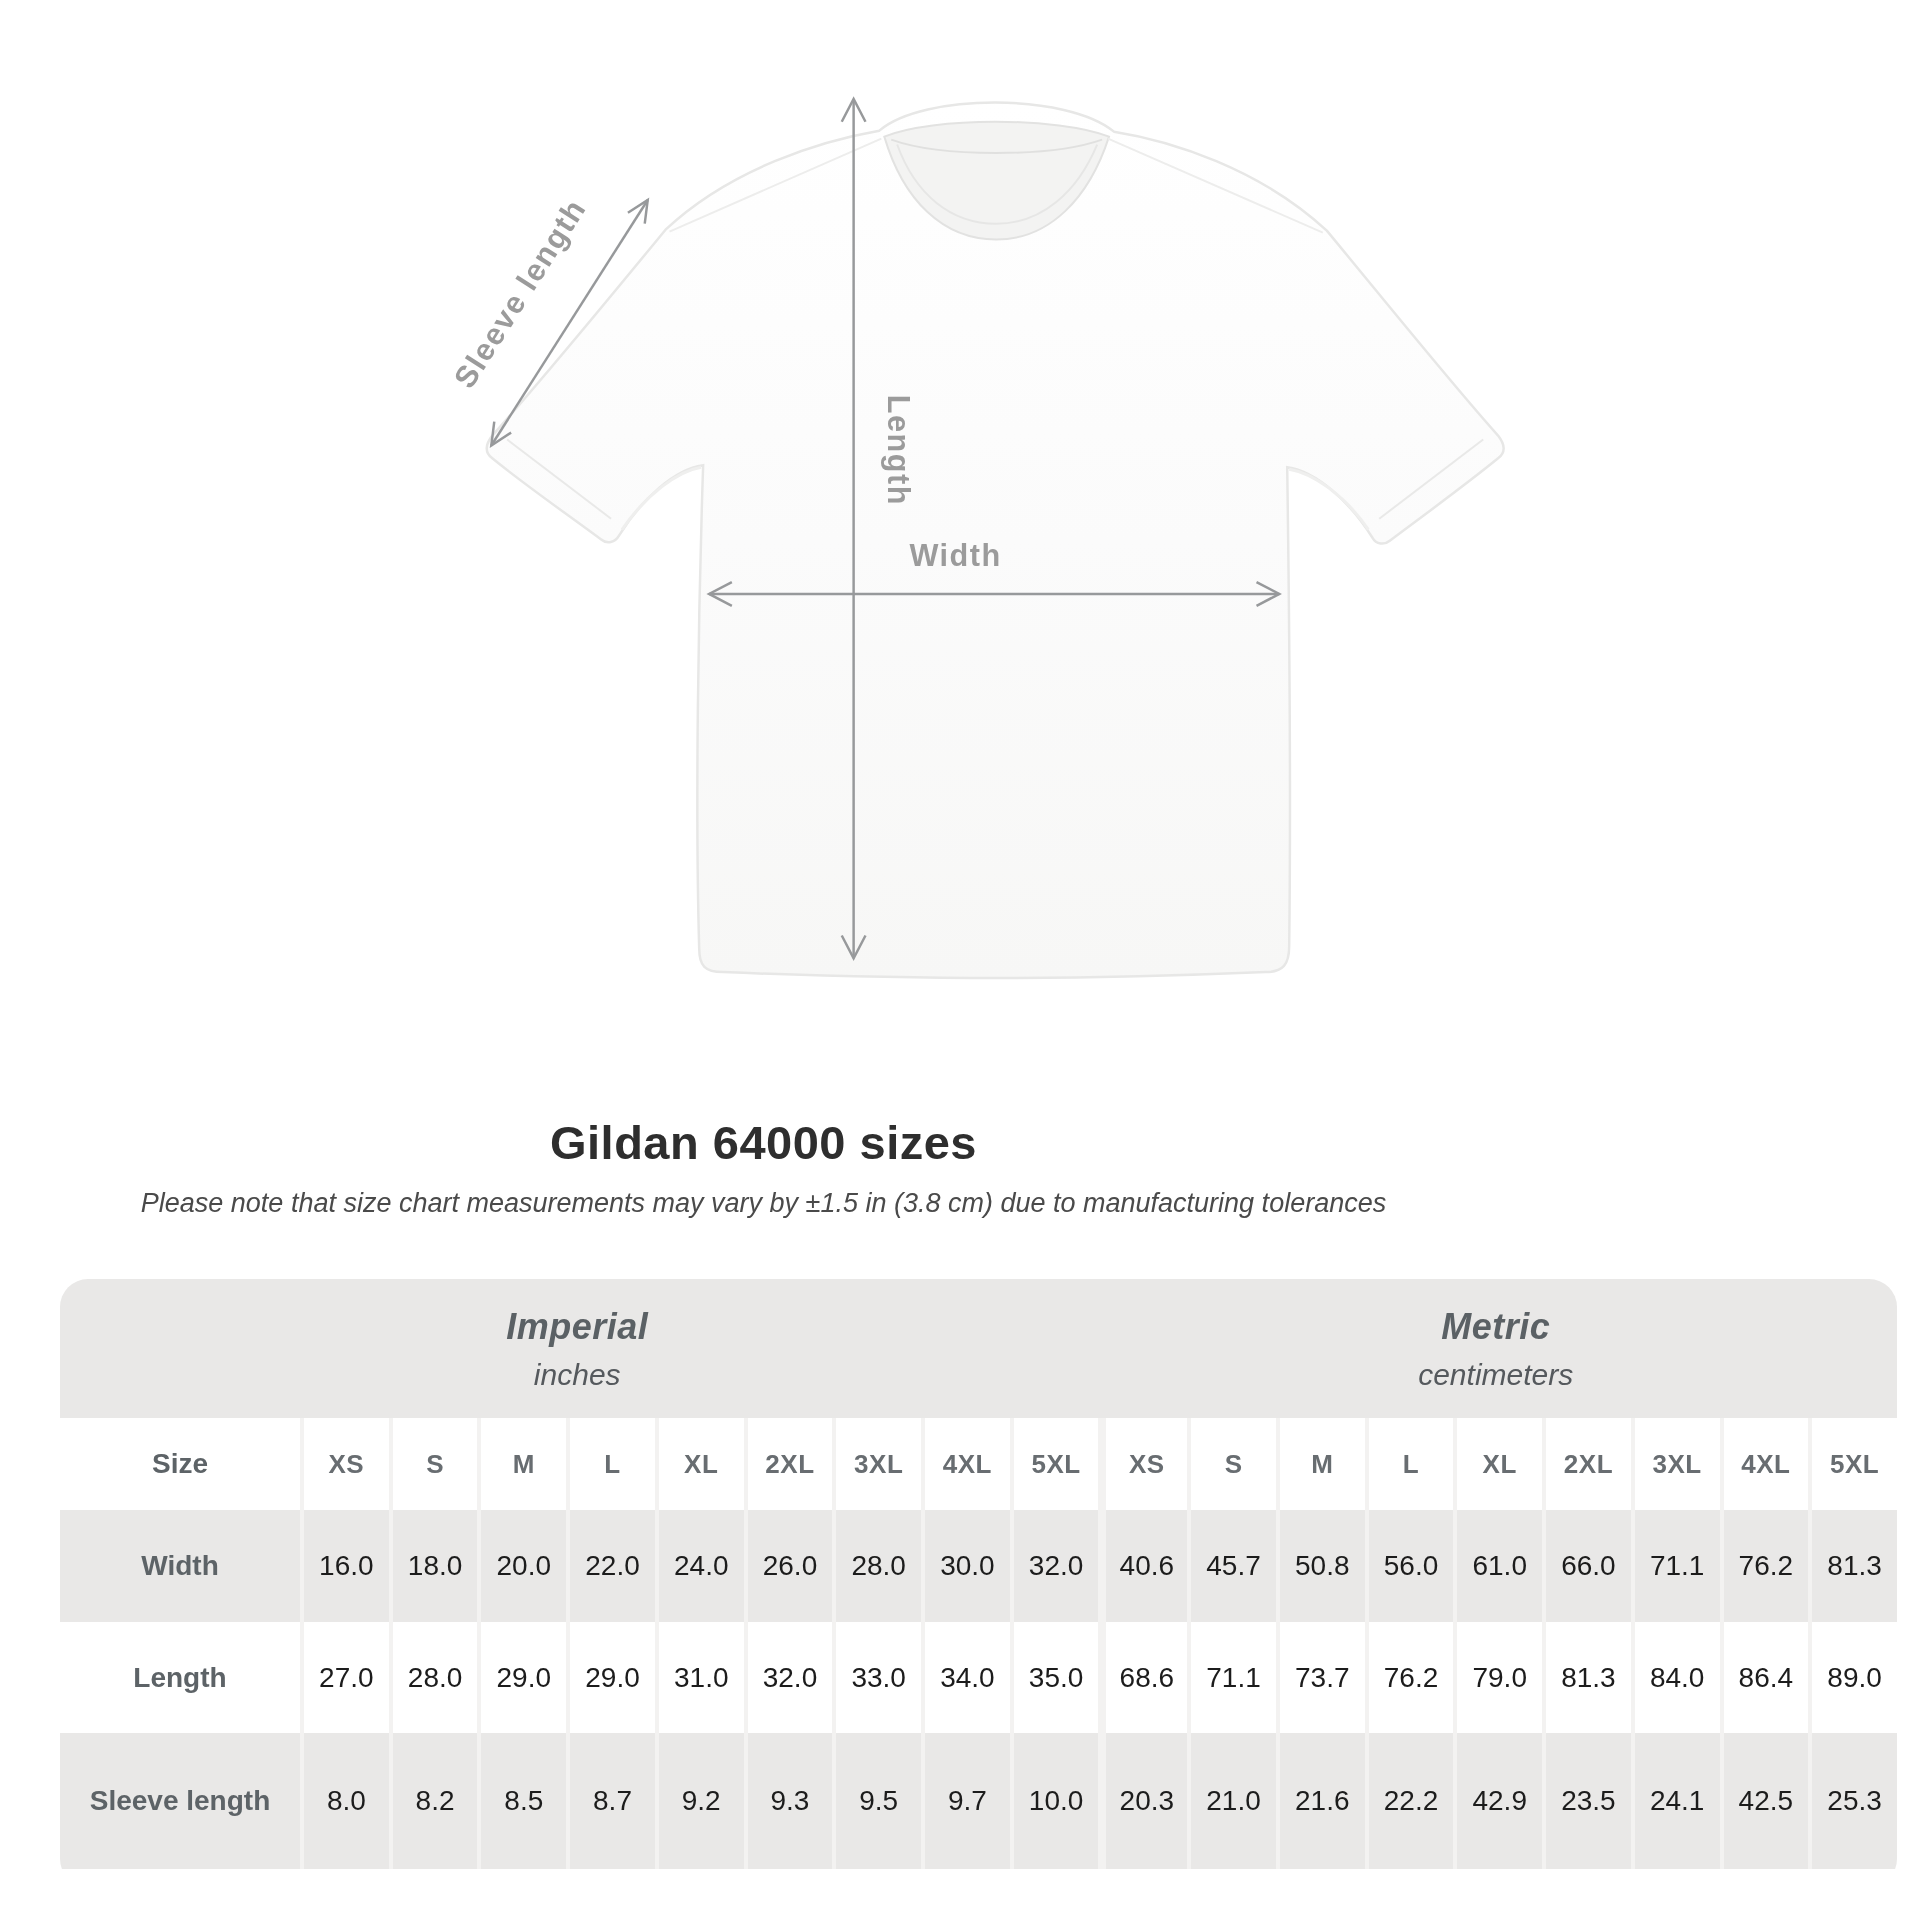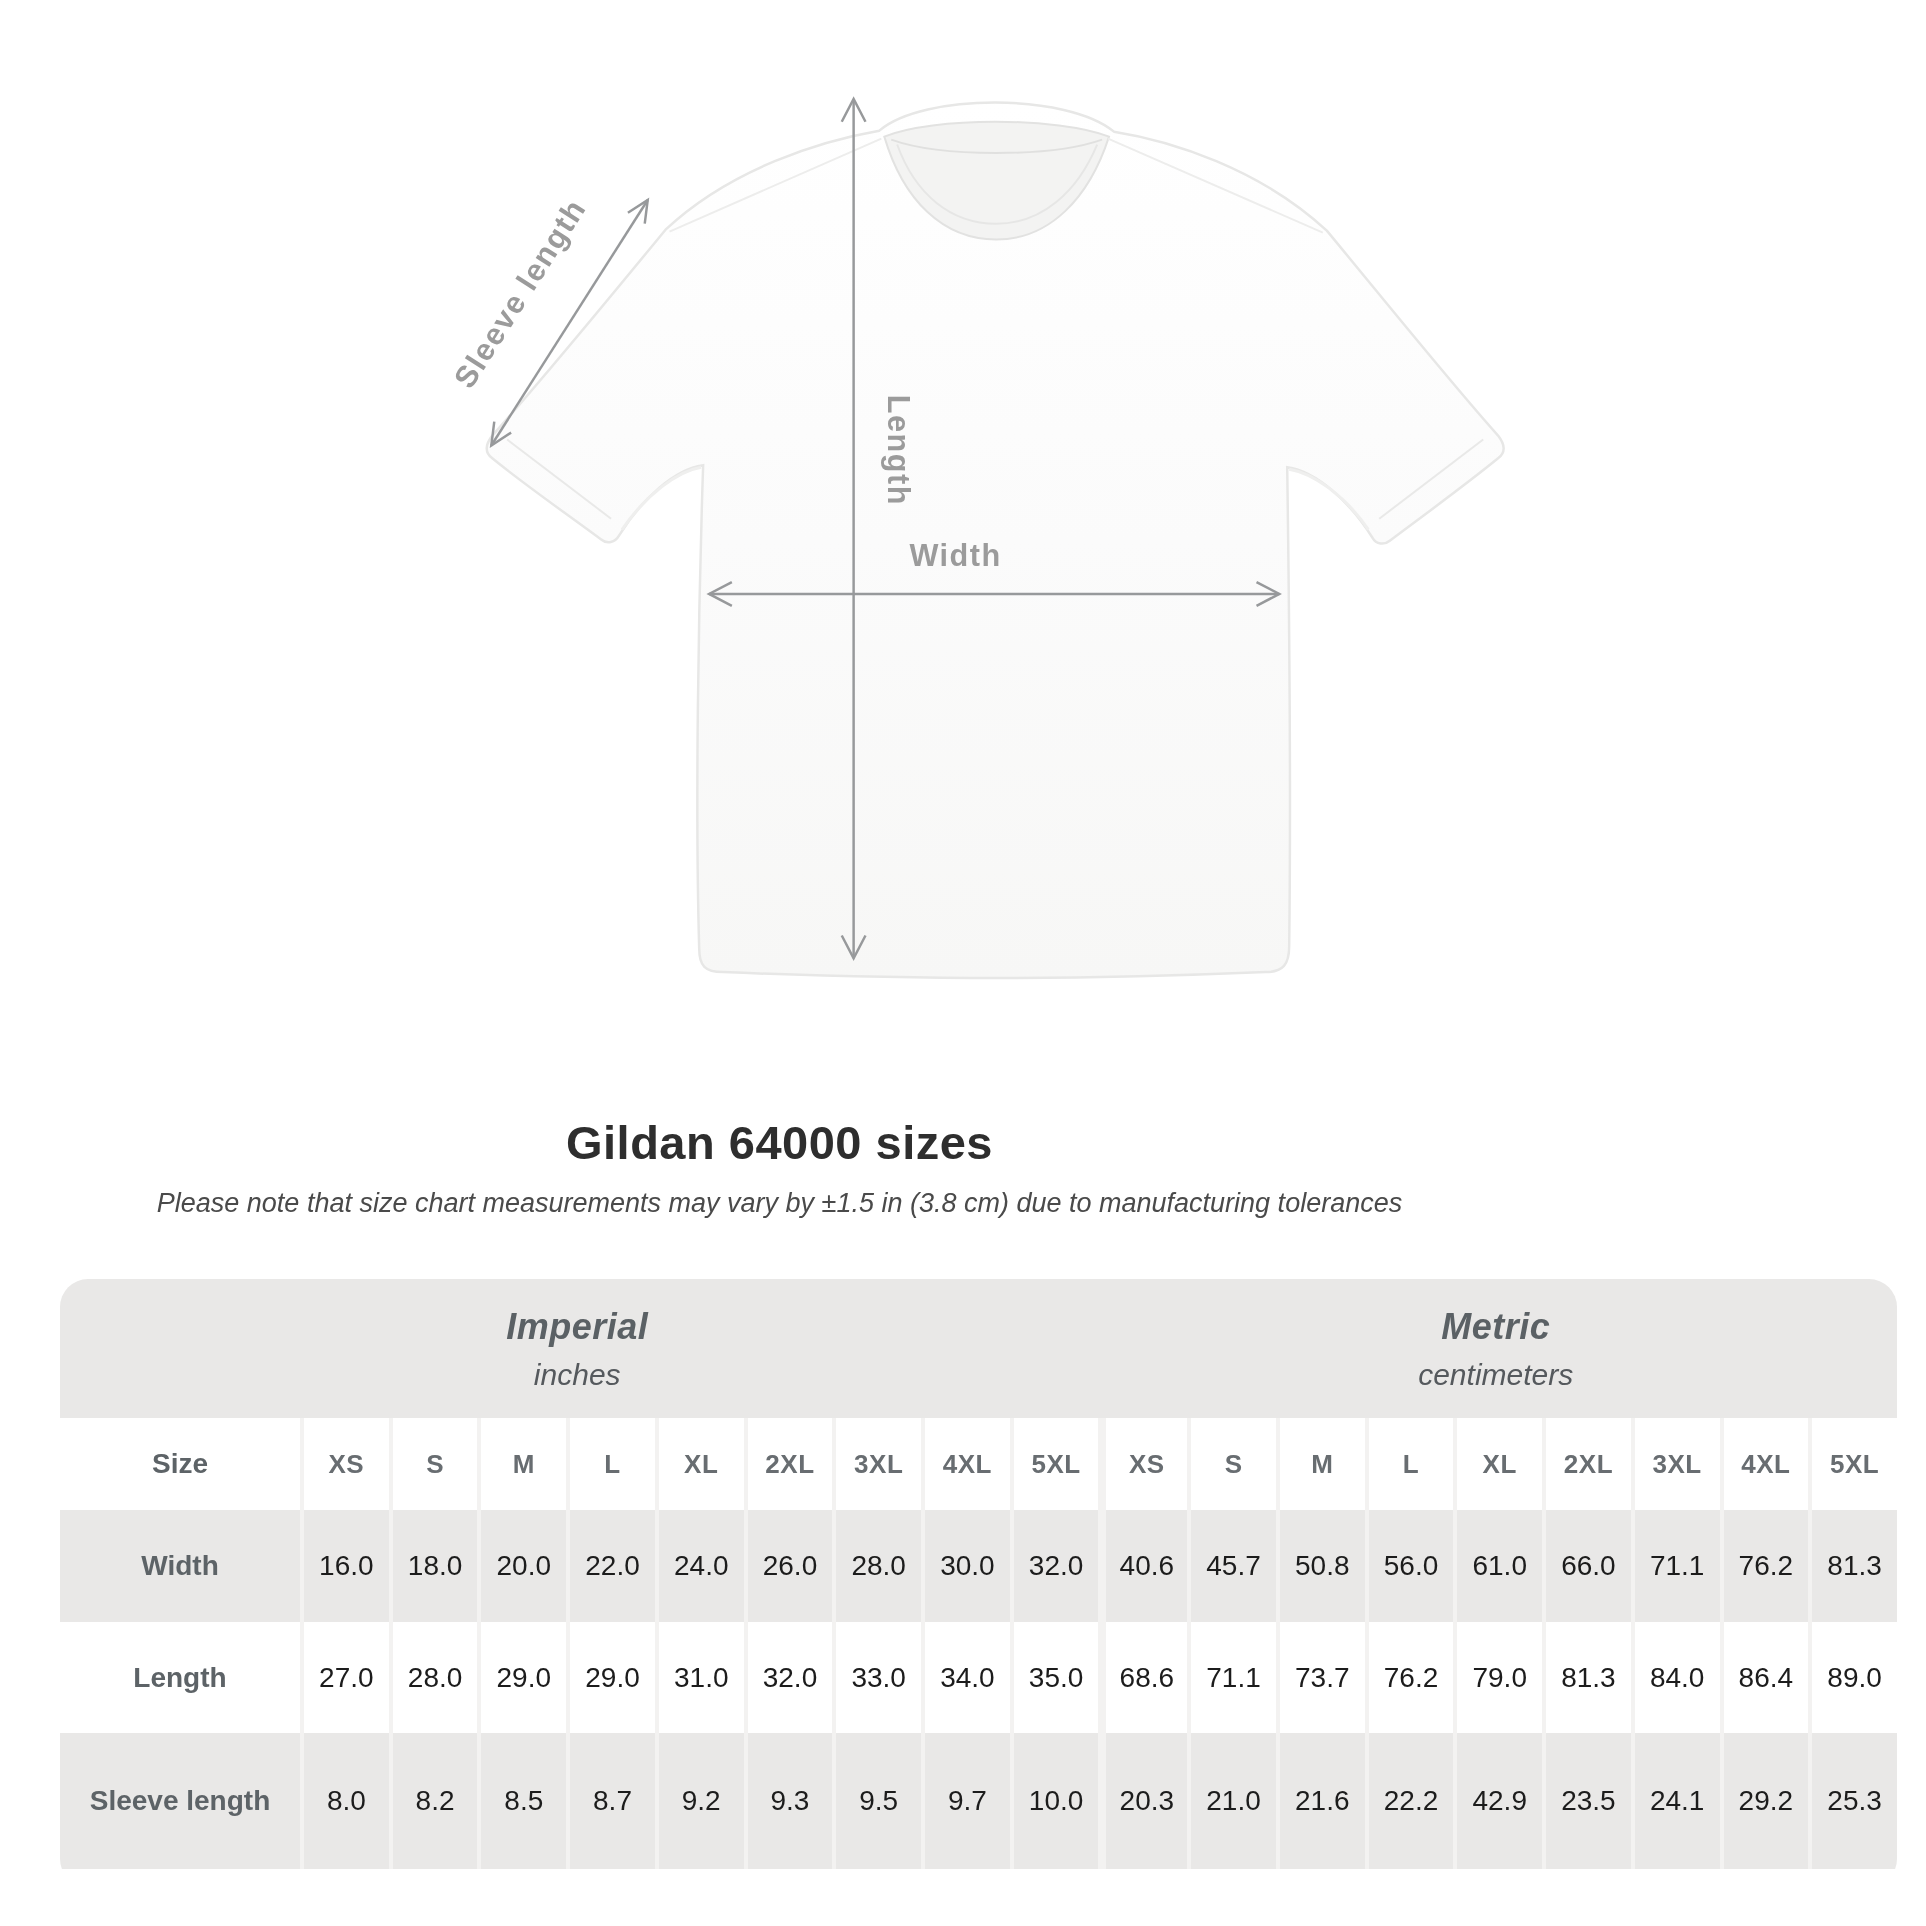--- a/index.html
+++ b/index.html
@@ -5,21 +5,21 @@
   html,body{margin:0;padding:0;background:#ffffff;}
   .canvas{
     position:relative;width:1927px;height:1927px;background:#ffffff;overflow:hidden;
     font-family:"Liberation Sans", sans-serif;
   }
   
   .shirt-area{position:absolute;left:0;top:0;width:1927px;height:1178px;}
   .shirt-area svg{display:block;}
   .dim-label{fill:#9b9b9b;font-weight:bold;font-size:31px;letter-spacing:1.5px;}
   
-  .title-block{position:absolute;left:16px;top:1115px;width:1527px;text-align:center;}
+  .title-block{position:absolute;left:0;top:1115px;width:1527px;text-align:center;}
   .chart-title{font-size:47px;font-weight:bold;color:#2e2e2e;letter-spacing:0.5px;}
   .chart-subtitle{margin-top:18px;font-size:27px;font-style:italic;color:#4a4a4a;}
   
   .table-wrap{
     position:absolute;left:60px;top:1279px;width:1837px;height:608px;
     border-radius:28px;overflow:hidden;background:#ffffff;
   }
   .band{display:flex;height:139px;background:#e9e8e7;}
   .band-half{display:flex;flex-direction:column;align-items:center;justify-content:center;}
   .band-half.imperial{width:1035px;}
@@ -240,21 +240,21 @@
         <td class="cell-val sep">9.5</td>
         <td class="cell-val sep">9.7</td>
         <td class="cell-val sep">10.0</td>
         <td class="cell-val sep metric-first">20.3</td>
         <td class="cell-val sep">21.0</td>
         <td class="cell-val sep">21.6</td>
         <td class="cell-val sep">22.2</td>
         <td class="cell-val sep">42.9</td>
         <td class="cell-val sep">23.5</td>
         <td class="cell-val sep">24.1</td>
-        <td class="cell-val sep">29.2</td>
+        <td class="cell-val sep">42.5</td>
         <td class="cell-val sep">25.3</td>
       </tr>
     </tbody>
       </table>
   </div>
 
 </div>
 
 
 </body></html>

